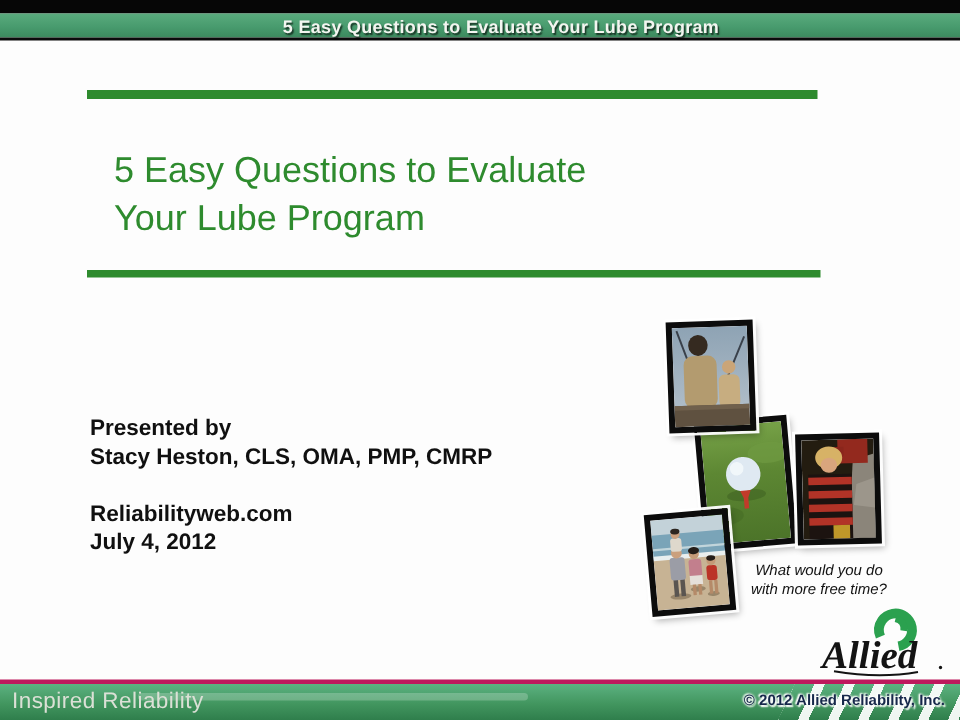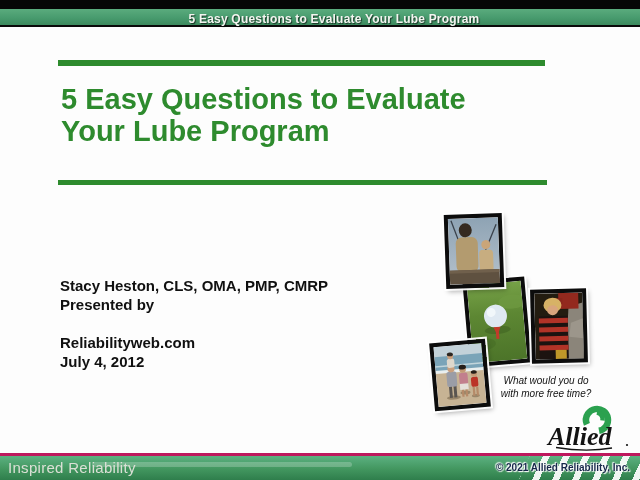--- a/index.html
+++ b/index.html
@@ -11,22 +11,22 @@
   .banner{position:absolute;top:9px;left:0;width:640px;height:16px;
           background:linear-gradient(180deg,#5aab7d 0%,#489b6e 55%,#3c8a5e 100%);
           border-bottom:2px solid #0a0a0a;text-align:center;}
   .banner span{color:#f3f5f0;font-size:12px;font-weight:bold;line-height:16px;
                letter-spacing:.2px;text-shadow:1px 1px 1px rgba(0,0,0,.65);padding-left:28px;}
 
   
   .rule{position:absolute;background:#2e8b2e;}
   .rule-top{left:58px;top:60px;width:487px;height:6px;}
   .rule-bottom{left:58px;top:180px;width:489px;height:5px;}
-  .title{position:absolute;left:61px;top:83px;margin:0;color:#2e8b2e;
-         font-size:29px;line-height:32px;font-weight:bold;}
+  .title{position:absolute;left:61px;top:83px;margin:15px;color:#2e8b2e;
+         font-size:24px;line-height:32px;font-weight:normal;}
 
   
   .presenter{position:absolute;left:60px;top:276px;color:#101010;
              font-size:15px;font-weight:bold;line-height:19px;}
   .presenter .gap{height:19px;}
 
   
   .photo{position:absolute;border:4px solid #0c0c0c;
          box-shadow:0 0 0 2px rgba(255,255,255,.95),2px 3px 5px rgba(0,0,0,.3);}
   .photo svg{display:block;}
@@ -67,22 +67,22 @@
     <span>5 Easy Questions to Evaluate Your Lube Program</span>
   </div>
 
   <div class="rule rule-top"></div>
 
   <h1 class="title"><span>5 Easy Questions to Evaluate</span><br><span>Your Lube Program</span></h1>
 
   <div class="rule rule-bottom"></div>
 
   <div class="presenter">
+    <div>Presented by</div>
     <div>Stacy Heston, CLS, OMA, PMP, CMRP</div>
-    <div>Presented by</div>
     <div class="gap"></div>
     <div>Reliabilityweb.com</div>
     <div>July 4, 2012</div>
   </div>
 
   <div class="photo photo-golf">
     <svg width="54" height="78" viewBox="0 0 54 78">
       <defs>
         <linearGradient id="grass" x1="0" y1="0" x2="0" y2="1">
           <stop offset="0" stop-color="#76a147"></stop>
@@ -182,17 +182,17 @@
       <path d="M 12 43.5 q 30 5 56 .5" stroke="#131313" stroke-width="1.3" fill="none"></path>
       <circle cx="83" cy="41" r="1.1" fill="#131313"></circle>
     </svg>
   </div>
 
   <div class="footer">
     <div class="footer-green">
       <div class="footer-streak"></div>
       <div class="footer-stripes"></div>
       <span class="tagline">Inspired Reliability</span>
-      <span class="copyright">© 2021 Allied Reliability, Inc.</span>
+      <span class="copyright">© 2012 Allied Reliability, Inc.</span>
     </div>
   </div>
 
 </div>
 
 </body></html>

